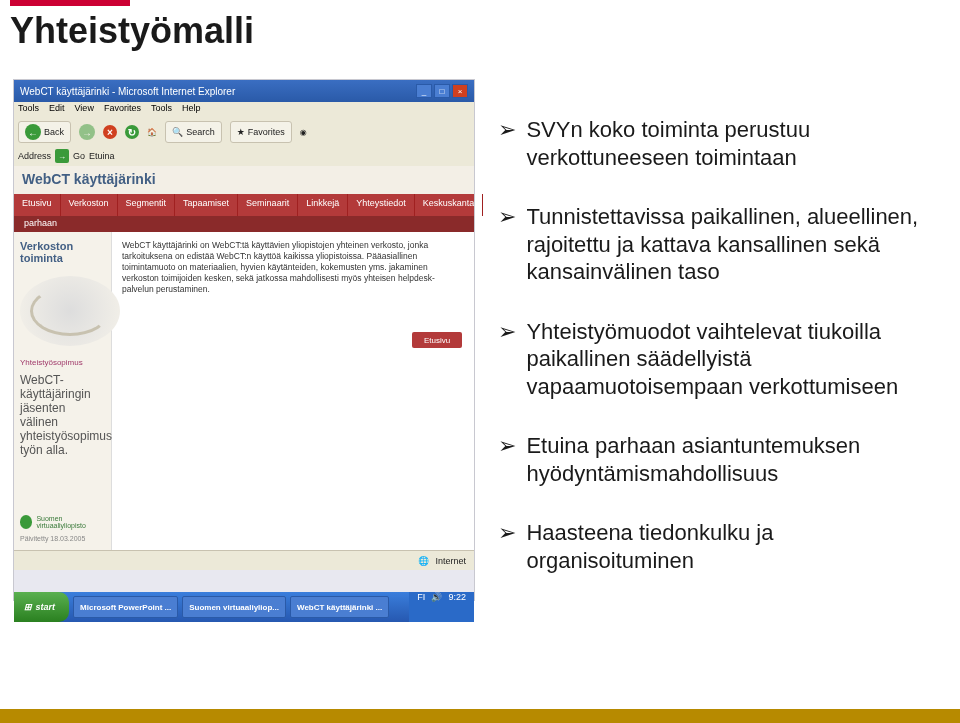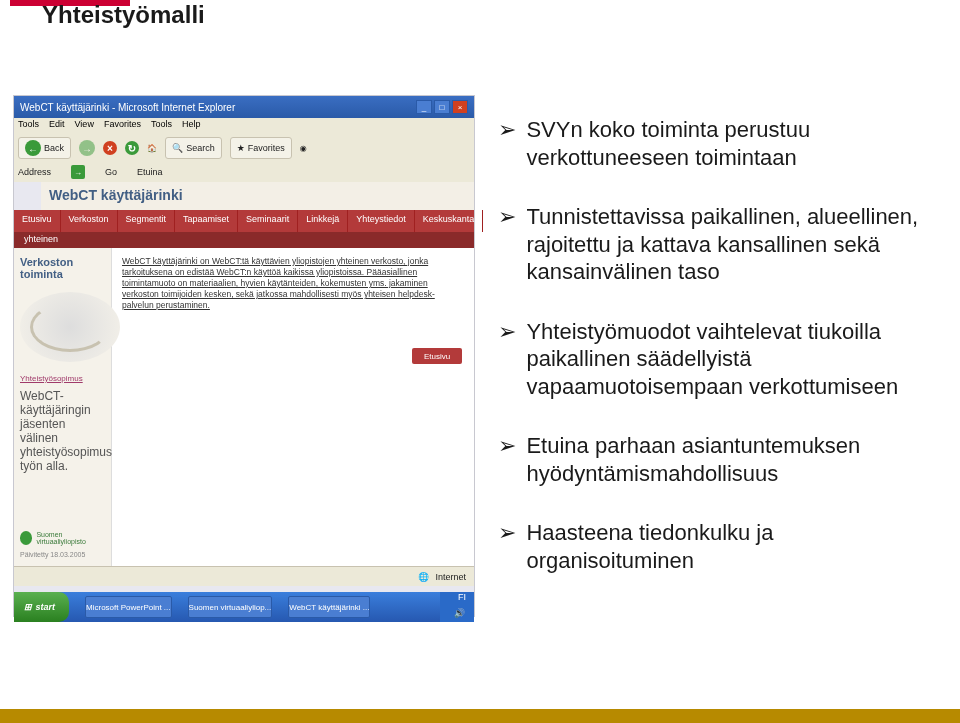--- a/index.html
+++ b/index.html
@@ -8,25 +8,25 @@
     width: 960px; height: 723px;
     border-bottom: 14px solid #b78a00;
     position: relative;
     padding: 0;
   }
   .accent-strip {
     position: absolute; top: 0; left: 10px; width: 120px; height: 6px;
     background: #c03;
   }
   .title {
-    position: absolute; top: 1px; left: 10px;
-    font-size: 24px; font-weight: bold; color: #1a1a1a; margin-left: 32px;
+    position: absolute; top: 10px; left: 10px;
+    font-size: 36px; font-weight: bold; color: #1a1a1a;
   }
   .screenshot {
-    position: absolute; top: 96px; left: 14px;
+    position: absolute; top: 80px; left: 14px;
     width: 460px; height: 520px;
     background: #e8e8f0;
     font-size: 8px;
     color: #222;
     box-shadow: 0 0 0 1px #c8c8d0;
   }
   .ie-titlebar {
     height: 22px; background: linear-gradient(#3a6ec2, #2a5aa8);
     color: #fff; font-size: 10px; padding: 4px 6px;
     display: flex; justify-content: space-between; align-items: center;
@@ -52,34 +52,34 @@
   }
   .circle {
     width: 16px; height: 16px; border-radius: 50%;
     display: inline-flex; align-items: center; justify-content: center;
     color: #fff; font-size: 10px; font-weight: bold;
   }
   .circle.green { background: #3a9a3a; }
   .circle.blue { background: #3a6ec2; }
   .ie-address {
     height: 20px; background: #ece9d8; padding: 1px 4px;
-    display: flex; align-items: center; gap: 20px; font-size: 9px;
+    display: flex; align-items: center; gap: 4px; font-size: 9px;
   }
   .ie-address input {
     flex: 1; height: 16px; font-size: 9px; border: 1px solid #9a9a9a; padding: 0 3px;
     background: #fff;
   }
   .ie-go {
     width: 14px; height: 14px; background: #3a9a3a; color: #fff;
     display: inline-flex; align-items: center; justify-content: center;
     font-size: 8px; border-radius: 2px;
   }
   .webct-header {
     height: 28px; background: #f3efe6; color: #425f84;
-    font-size: 14px; font-weight: bold; padding: 5px 8px; margin-left: 27px;
+    font-size: 14px; font-weight: bold; padding: 5px 8px;
   }
   .webct-tabs {
     height: 22px; background: #b33a3a;
     display: flex; color: #fff; font-size: 9px;
   }
   .webct-tab {
     padding: 4px 8px; border-right: 1px solid #a02020;
   }
   .webct-subtab {
     height: 16px; background: #8a2a2a; color: #fff;
@@ -98,26 +98,26 @@
     width: 100px; height: 70px; border-radius: 50%;
     background: radial-gradient(circle at 50% 50%, #ddd, #f5f2ea);
     margin: 6px 0;
     position: relative;
   }
   .webct-side .swirl::after {
     content: ""; position: absolute; inset: 10px; border-radius: 50%;
     border: 3px solid #c8c2b0; border-top-color: transparent; border-right-color: transparent;
   }
   .side-heading { font-size: 11px; font-weight: bold; color: #425f84; }
-  .side-link { font-size: 8px; color: #a03a6a; text-decoration: underline; }
+  .side-link { font-size: 8px; color: #a03a6a; }
   .webct-main {
     flex: 1; padding: 8px 10px; font-size: 8.5px; color: #333;
     position: relative;
   }
-  .webct-main .blurb { line-height: 1.3; text-decoration: underline; }
+  .webct-main .blurb { line-height: 1.3; }
   .webct-main .more-btn {
     position: absolute; right: 12px; top: 100px;
     width: 50px; height: 16px; background: #b33a3a; color: #fff;
     font-size: 8px; display: flex; align-items: center; justify-content: center;
     border-radius: 2px;
   }
   .ie-status {
     height: 20px; background: #ece9d8;
     display: flex; justify-content: flex-end; align-items: center;
     padding: 0 8px; font-size: 9px; gap: 6px;
@@ -130,30 +130,30 @@
     display: flex; align-items: center; font-size: 9px; color: #fff;
   }
   .start-btn {
     height: 30px; padding: 0 14px 0 10px;
     background: linear-gradient(#5ab050, #2a8020);
     display: flex; align-items: center; gap: 4px;
     font-weight: bold; font-style: italic;
     border-radius: 0 10px 10px 0;
   }
   .task-btn {
-    height: 22px; margin-left: 16px; padding: 0 0;
+    height: 22px; margin-left: 4px; padding: 0 6px;
     background: #4a7ed2; border: 1px solid #2a5aa8;
     display: flex; align-items: center; border-radius: 2px;
     font-size: 8px;
+    font-weight: bold;
   }
   .tray {
     margin-left: auto; height: 30px; padding: 0 8px;
-    background: #2a6ac8; display: flex; align-items: flex-end; gap: 6px;
+    background: #2a6ac8; display: flex; align-items: flex-start; gap: 6px;
     font-size: 9px;
-    flex-direction: column;
   }
 
   .bullets {
     position: absolute; top: 116px; left: 498px; right: 28px;
     font-size: 22px; color: #1a1a1a;
   }
   .bullet {
     display: flex; gap: 10px; margin-bottom: 32px; line-height: 1.25;
   }
   .bullet .marker {
@@ -214,21 +214,21 @@
     <div class="webct-tabs">
       <div class="webct-tab">Etusivu</div>
       <div class="webct-tab">Verkoston</div>
       <div class="webct-tab">Segmentit</div>
       <div class="webct-tab">Tapaamiset</div>
       <div class="webct-tab">Seminaarit</div>
       <div class="webct-tab">Linkkejä</div>
       <div class="webct-tab">Yhteystiedot</div>
       <div class="webct-tab">Keskuskanta</div>
     </div>
-    <div class="webct-subtab">yhteinen</div>
+    <div class="webct-subtab">parhaan</div>
 
     <div class="webct-body">
       <div class="webct-side">
         <div class="side-heading">Verkoston toiminta</div>
         <div class="swirl"></div>
         <div class="side-link">Yhteistyösopimus</div>
         <div style="font-size:12px;color:#555">WebCT-käyttäjäringin jäsenten välinen yhteistyösopimus työn alla.</div>
         <div style="margin-top:auto;display:flex;align-items:center;gap:4px">
           <span style="width:14px;height:14px;background:#3a9a3a;border-radius:50%;display:inline-block"></span>
           <span style="font-size:7px;color:#3a7a3a">Suomen virtuaaliyliopisto</span>

